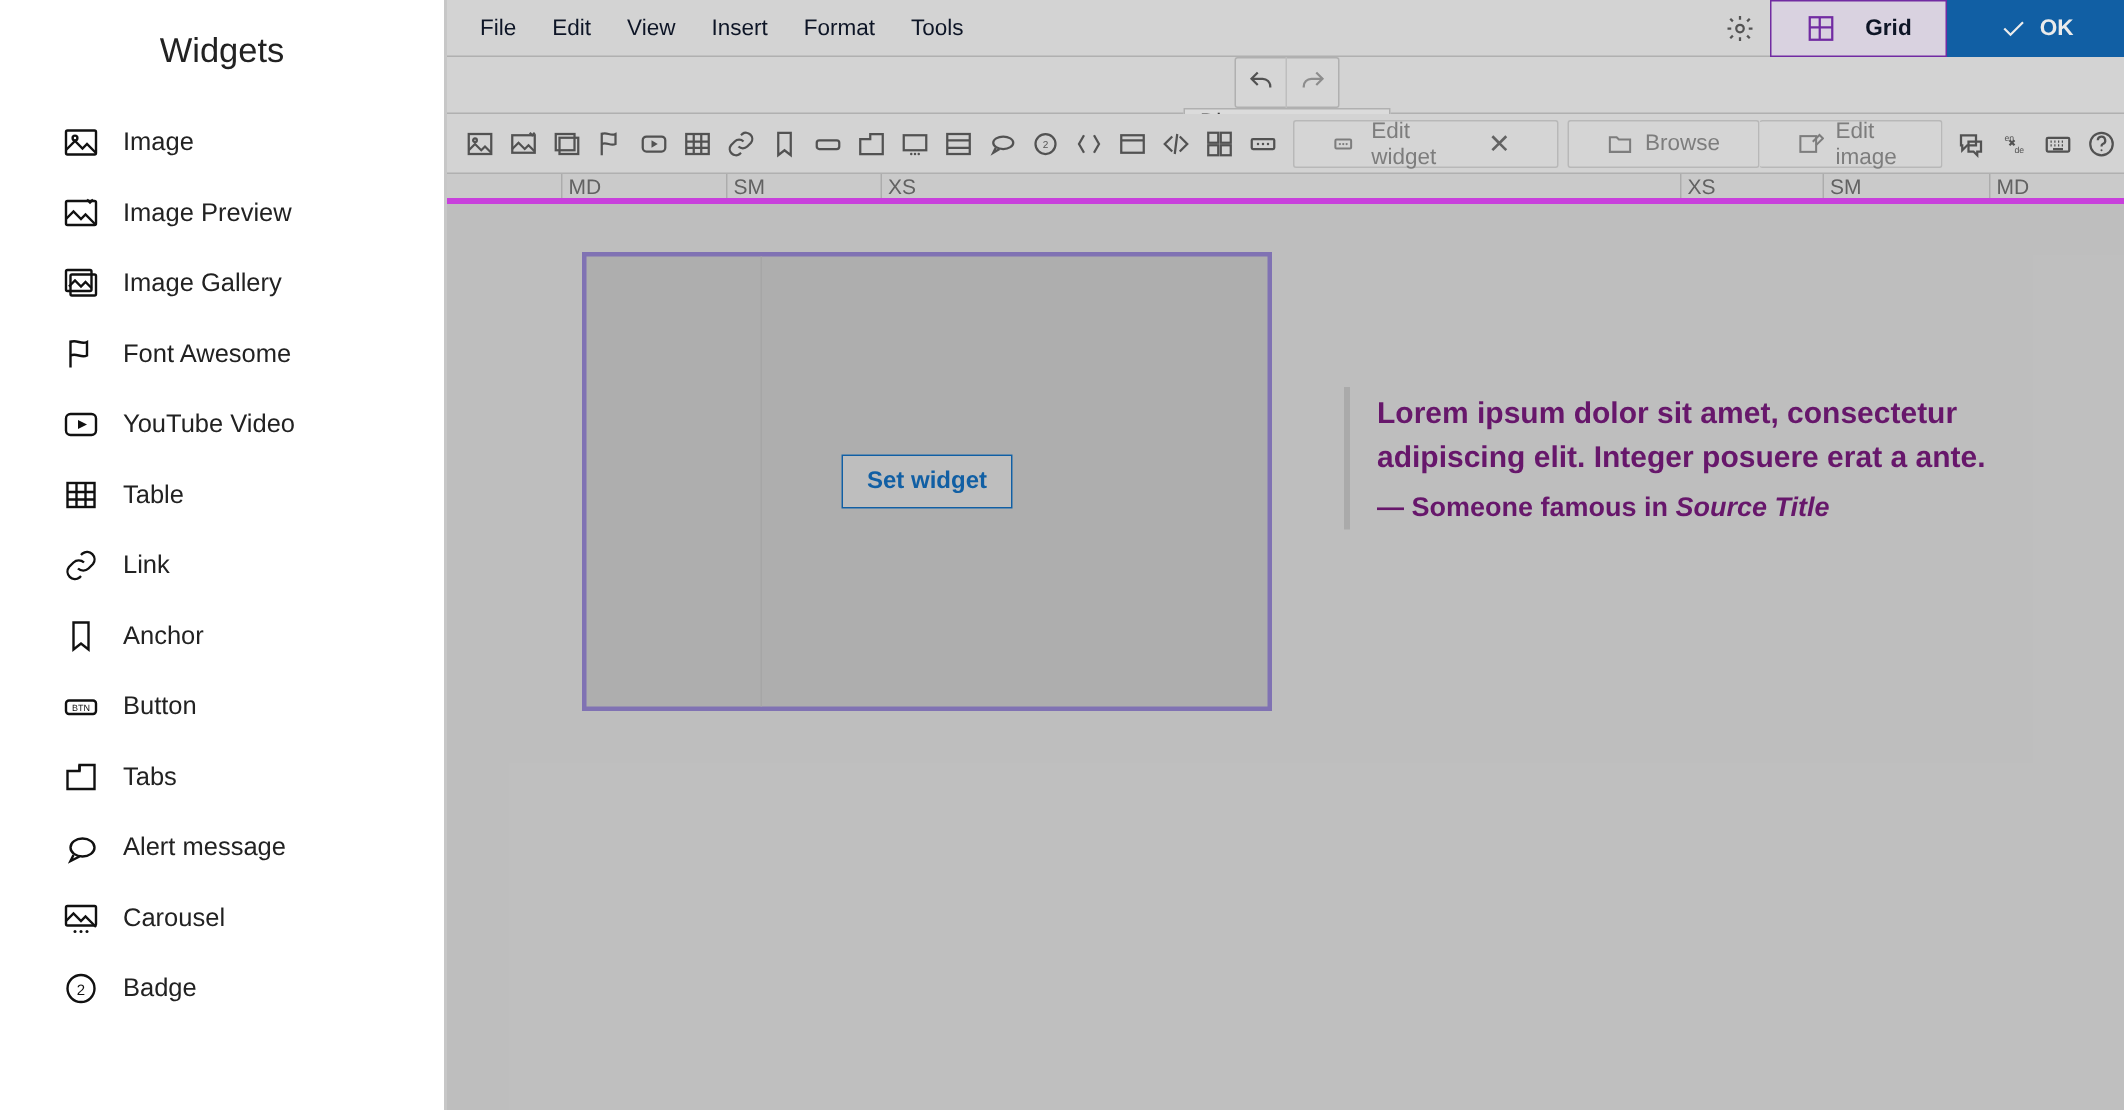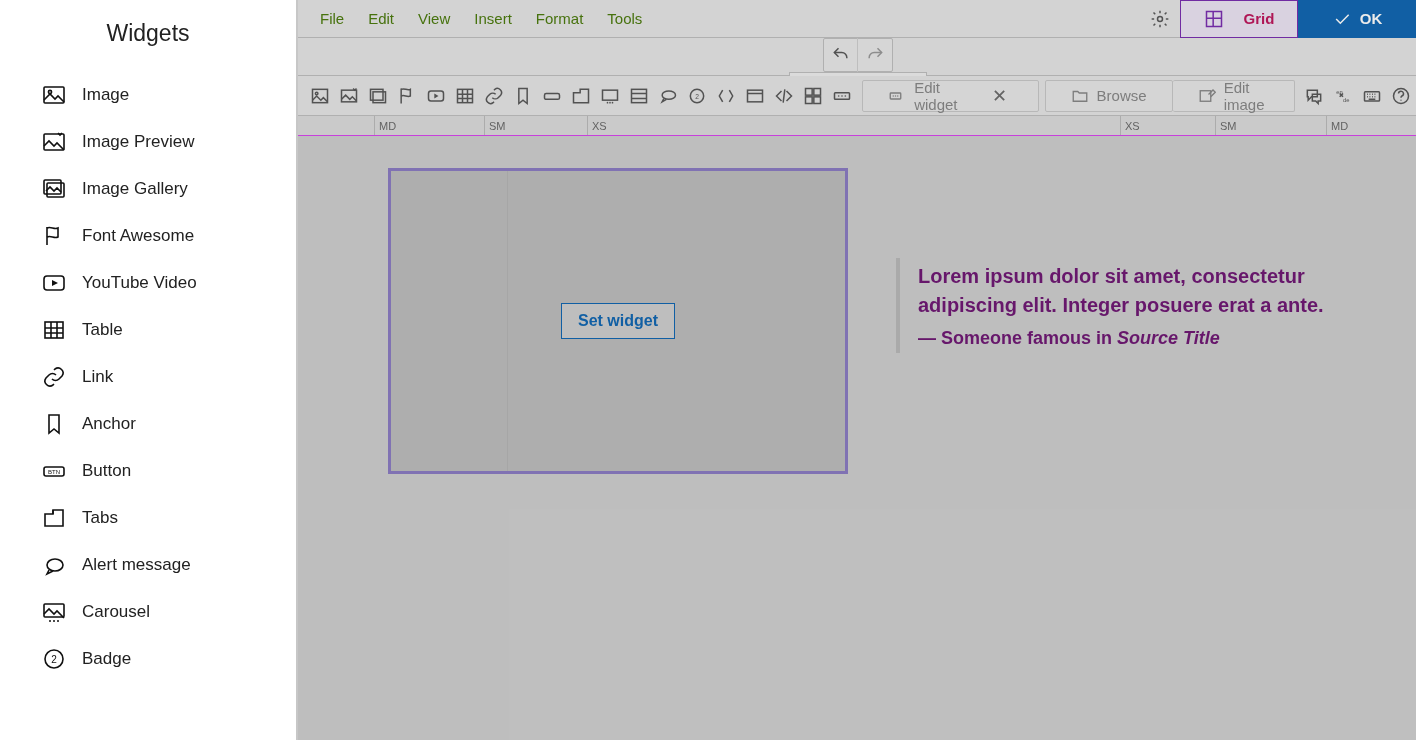--- a/index.html
+++ b/index.html
@@ -17,26 +17,26 @@
   .widget-item{display:flex;align-items:center;height:47px;padding:0 0 0 42px;font-size:17px;cursor:pointer;gap:16px;}
   .widget-item .wicon{width:24px;height:24px;display:flex;align-items:center;justify-content:center;flex:0 0 24px;}
   .widget-item .wicon svg{width:24px;height:24px;stroke:#111;stroke-width:1.6;fill:none;}
   .widget-item .wlabel{color:#222;}
 
   
   #editor{position:absolute;inset:0;display:flex;flex-direction:column;}
 
   .toolbar-row{display:flex;align-items:center;background:#e5e5e5;border-bottom:1px solid #bfbfbf;}
   .menubar{height:38px;padding-left:10px;}
-  .menu-item{padding:0 12px;height:100%;display:flex;align-items:center;font-size:15px;cursor:pointer;color:#4d7c0f;}
+  .menu-item{padding:0 12px;height:100%;display:flex;align-items:center;font-size:15px;cursor:pointer;color:#0f172a;}
   .menubar-spacer{flex:1 1 auto;}
   .menubar-btn{height:38px;display:flex;align-items:center;justify-content:center;padding:0 10px;cursor:pointer;}
   .menubar-btn svg{width:20px;height:20px;stroke:#5b5b5b;fill:none;stroke-width:1.8;}
 
-  .btn-grid{border:1px solid #7b2fb0;background:#ece4f3;color:#be185d;gap:20px;width:118px;justify-content:center;font-weight:600;font-size:15px;}
+  .btn-grid{border:1px solid #7b2fb0;background:#ece4f3;color:#0f172a;gap:20px;width:118px;justify-content:center;font-weight:600;font-size:15px;}
   .btn-grid svg{stroke:#7b2fb0;}
   .btn-ok{background:#1368b2;color:#fff;gap:8px;width:118px;justify-content:center;font-weight:600;font-size:15px;}
   .btn-ok svg{stroke:#fff;}
 
   .tbar2{height:38px;padding-left:8px;flex-direction:column;}
   .tbtn{width:34px;height:34px;display:flex;align-items:center;justify-content:center;cursor:pointer;color:#5a5a5a;}
   .tbtn svg{width:20px;height:20px;stroke:#5a5a5a;fill:none;stroke-width:1.8;}
   .tbtn.disabled{opacity:.55;}
   .tgroup{display:flex;align-items:center;border:1px solid #bfbfbf;border-radius:2px;margin-right:6px;height:34px;background:#e9e9e9;}
   .tgroup .tbtn{border-right:1px solid #cfcfcf;}
@@ -46,21 +46,21 @@
 
   .tbar3{height:40px;padding-left:8px;}
   .tbar3 .tbtn{width:32px;height:32px;}
   .labeled-btn{display:flex;align-items:center;gap:8px;padding:0 25px;height:32px;border:1px solid #bfbfbf;background:#e9e9e9;border-radius:2px;color:#6a6a6a;font-size:15px;cursor:pointer;}
   .labeled-btn svg{width:18px;height:18px;stroke:#6a6a6a;fill:none;stroke-width:1.8;}
   .labeled-group{display:flex;align-items:center;gap:0;margin-left:6px;}
   .lsep{width:6px;}
   .tbar3-spacer{flex:1 1 auto;}
   .close-x{width:30px;display:flex;align-items:center;justify-content:center;font-size:18px;color:#444;cursor:pointer;}
 
-  .rulerbar{height:20px;background:#dcdcdc;border-bottom:1px solid #d946ef;display:flex;align-items:center;position:relative;font-size:11px;color:#6b6b6b;}
+  .rulerbar{height:20px;background:#dcdcdc;border-bottom:4px solid #d946ef;display:flex;align-items:center;position:relative;font-size:14px;color:#6b6b6b;}
   .ruler-mark{position:absolute;top:0;bottom:0;border-left:1px solid #bbb;padding-left:4px;display:flex;align-items:center;}
 
   
   #canvas{flex:1 1 auto;background:#cfcfcf;position:relative;}
   .widget-slot{position:absolute;left:90px;top:32px;width:460px;height:306px;border:3px solid #8b7cc3;background:#bdbdbd;display:flex;align-items:center;justify-content:center;}
   .widget-slot::after{content:"";position:absolute;left:116px;top:0;bottom:0;width:1px;background:#b5b5b5;}
   .set-widget-btn{border:1px solid #1368b2;color:#1368b2;background:#cfcfcf;padding:8px 16px;font-weight:700;font-size:16px;cursor:pointer;}
 
   .blockquote{position:absolute;left:598px;top:122px;width:510px;border-left:4px solid #b9b9b9;padding:4px 0 4px 18px;color:#701a75;font-weight:bold;}
   .blockquote .qtext{font-size:20px;line-height:1.45;}

